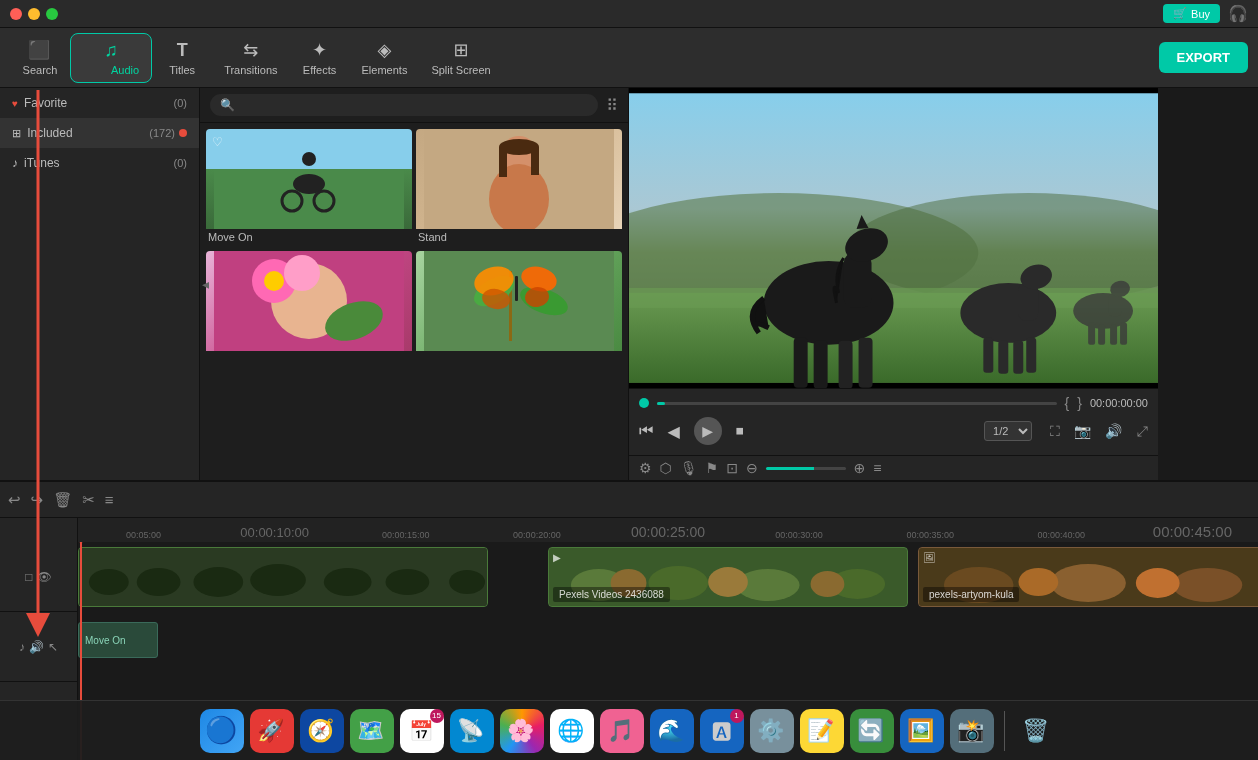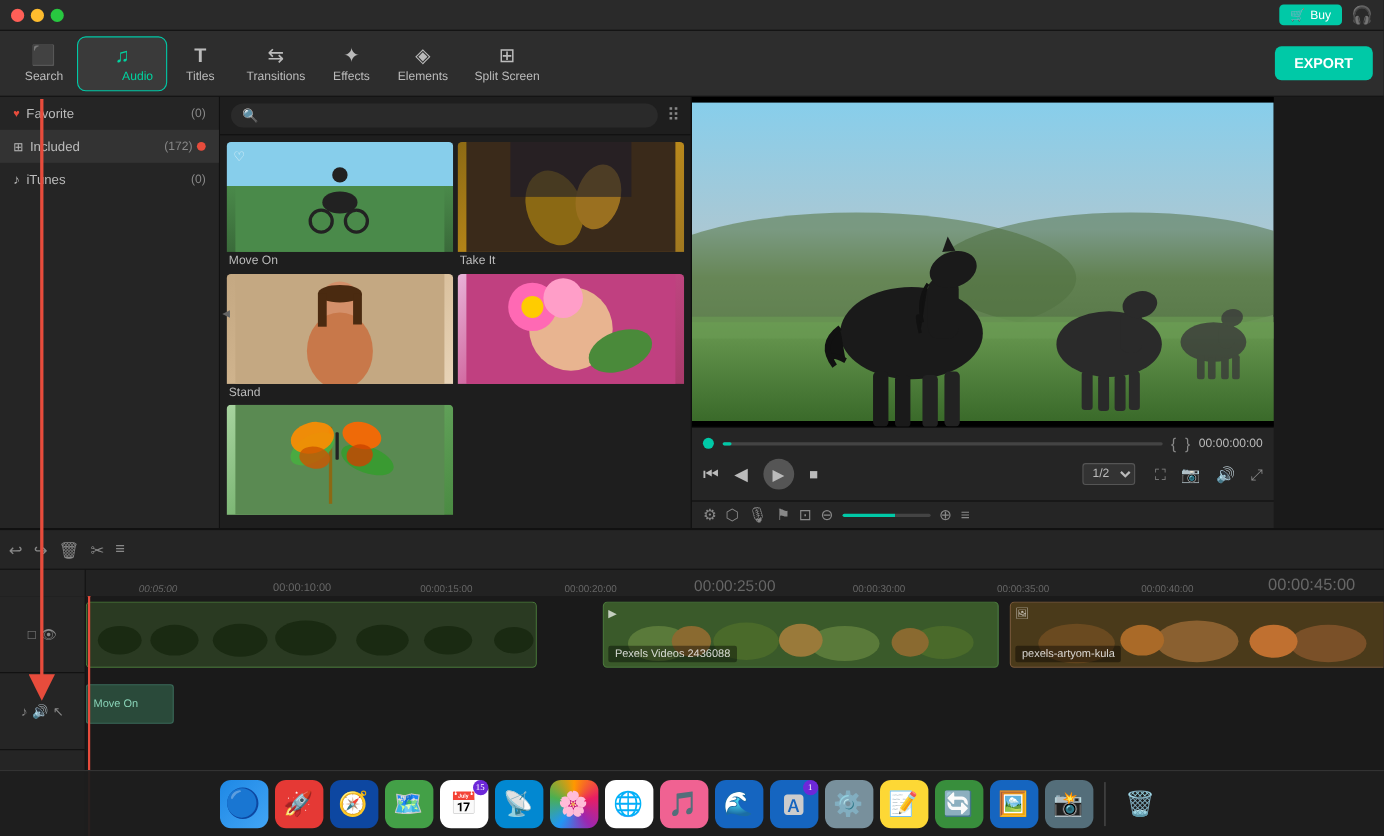--- a/index.html
+++ b/index.html
@@ -473,29 +473,28 @@
       display: flex;
       align-items: center;
       justify-content: center;
       cursor: pointer;
       font-size: 22px;
       position: relative;
     }
     .dock-badge {
       position: absolute;
       top: 0; right: 0;
-      background: #6d28d9;
+      background: #be185d;
       color: #fff;
       font-size: 8px;
       border-radius: 50%;
       width: 14px; height: 14px;
       display: flex;
       align-items: center;
       justify-content: center;
-      font-family: Liberation Serif, serif;
     }
 
     
     .thumb-cyclist {
       background: linear-gradient(180deg, #87CEEB 0%, #87CEEB 40%, #4a8a4a 40%, #3a6a3a 100%);
       width: 100%; height: 100px;
       position: relative;
     }
     .thumb-hands {
       background: linear-gradient(135deg, #8B6914 0%, #c4901a 50%, #a07820 100%);
@@ -650,31 +649,20 @@
               <circle cx="95" cy="30" r="7" fill="#222"></circle>
               <ellipse cx="95" cy="55" rx="16" ry="10" fill="#222"></ellipse>
               <circle cx="78" cy="72" r="10" fill="none" stroke="#222" stroke-width="3"></circle>
               <circle cx="110" cy="72" r="10" fill="none" stroke="#222" stroke-width="3"></circle>
             </svg>
           </div>
           <span class="thumb-heart">♡</span>
           <div class="thumb-label">Move On</div>
         </div>
 
-        <div class="media-thumb">
-          <div class="thumb-hands">
-            <svg width="100%" height="100px" viewBox="0 0 190 100">
-              <rect width="190" height="100" fill="#3a2a1a"></rect>
-              <ellipse cx="80" cy="60" rx="25" ry="35" fill="#8B6914" transform="rotate(-20 80 60)"></ellipse>
-              <ellipse cx="120" cy="50" rx="20" ry="30" fill="#9a7020" transform="rotate(15 120 50)"></ellipse>
-              <rect x="40" y="0" width="110" height="50" fill="#1a1a2a" opacity="0.6"></rect>
-            </svg>
-          </div>
-          <div class="thumb-label">Take It</div>
-        </div>
 
 
         <div class="media-thumb">
           <div class="thumb-woman">
             <svg width="100%" height="100px" viewBox="0 0 190 100">
               <rect width="190" height="100" fill="#c4a882"></rect>
               <circle cx="95" cy="25" r="18" fill="#d4906a"></circle>
               <ellipse cx="95" cy="70" rx="30" ry="35" fill="#c8784a"></ellipse>
 
               <ellipse cx="95" cy="18" rx="20" ry="8" fill="#4a2a10"></ellipse>
@@ -839,22 +827,22 @@
     <span class="tl-btn">↪</span>
     <span class="tl-btn">🗑</span>
     <span class="tl-btn">✂</span>
     <span class="tl-btn">≡</span>
   </div>
 
   <div id="timeline-ruler-area">
     <div class="tl-left-margin"></div>
     <div id="timeline-ruler">
       <div class="ruler-marks">
-        <div class="ruler-mark" style="font-size:9px;color:#666;font-style:italic;">00:05:00</div>
-        <div class="ruler-mark" style="font-size:10px;color:#666;">00:00:10:00</div>
+        <div class="ruler-mark" style="font-size:9px;color:#666;">00:05:00</div>
+        <div class="ruler-mark" style="font-size:13px;color:#666;">00:00:10:00</div>
         <div class="ruler-mark" style="font-size:9px;color:#666;">00:00:15:00</div>
         <div class="ruler-mark" style="font-size:9px;color:#666;">00:00:20:00</div>
         <div class="ruler-mark" style="font-size:14px;color:#666;">00:00:25:00</div>
         <div class="ruler-mark" style="font-size:9px;color:#666;">00:00:30:00</div>
         <div class="ruler-mark" style="font-size:9px;color:#666;">00:00:35:00</div>
         <div class="ruler-mark" style="font-size:9px;color:#666;">00:00:40:00</div>
         <div class="ruler-mark" style="font-size:15px;color:#666;">00:00:45:00</div>
       </div>
     </div>
   </div>

